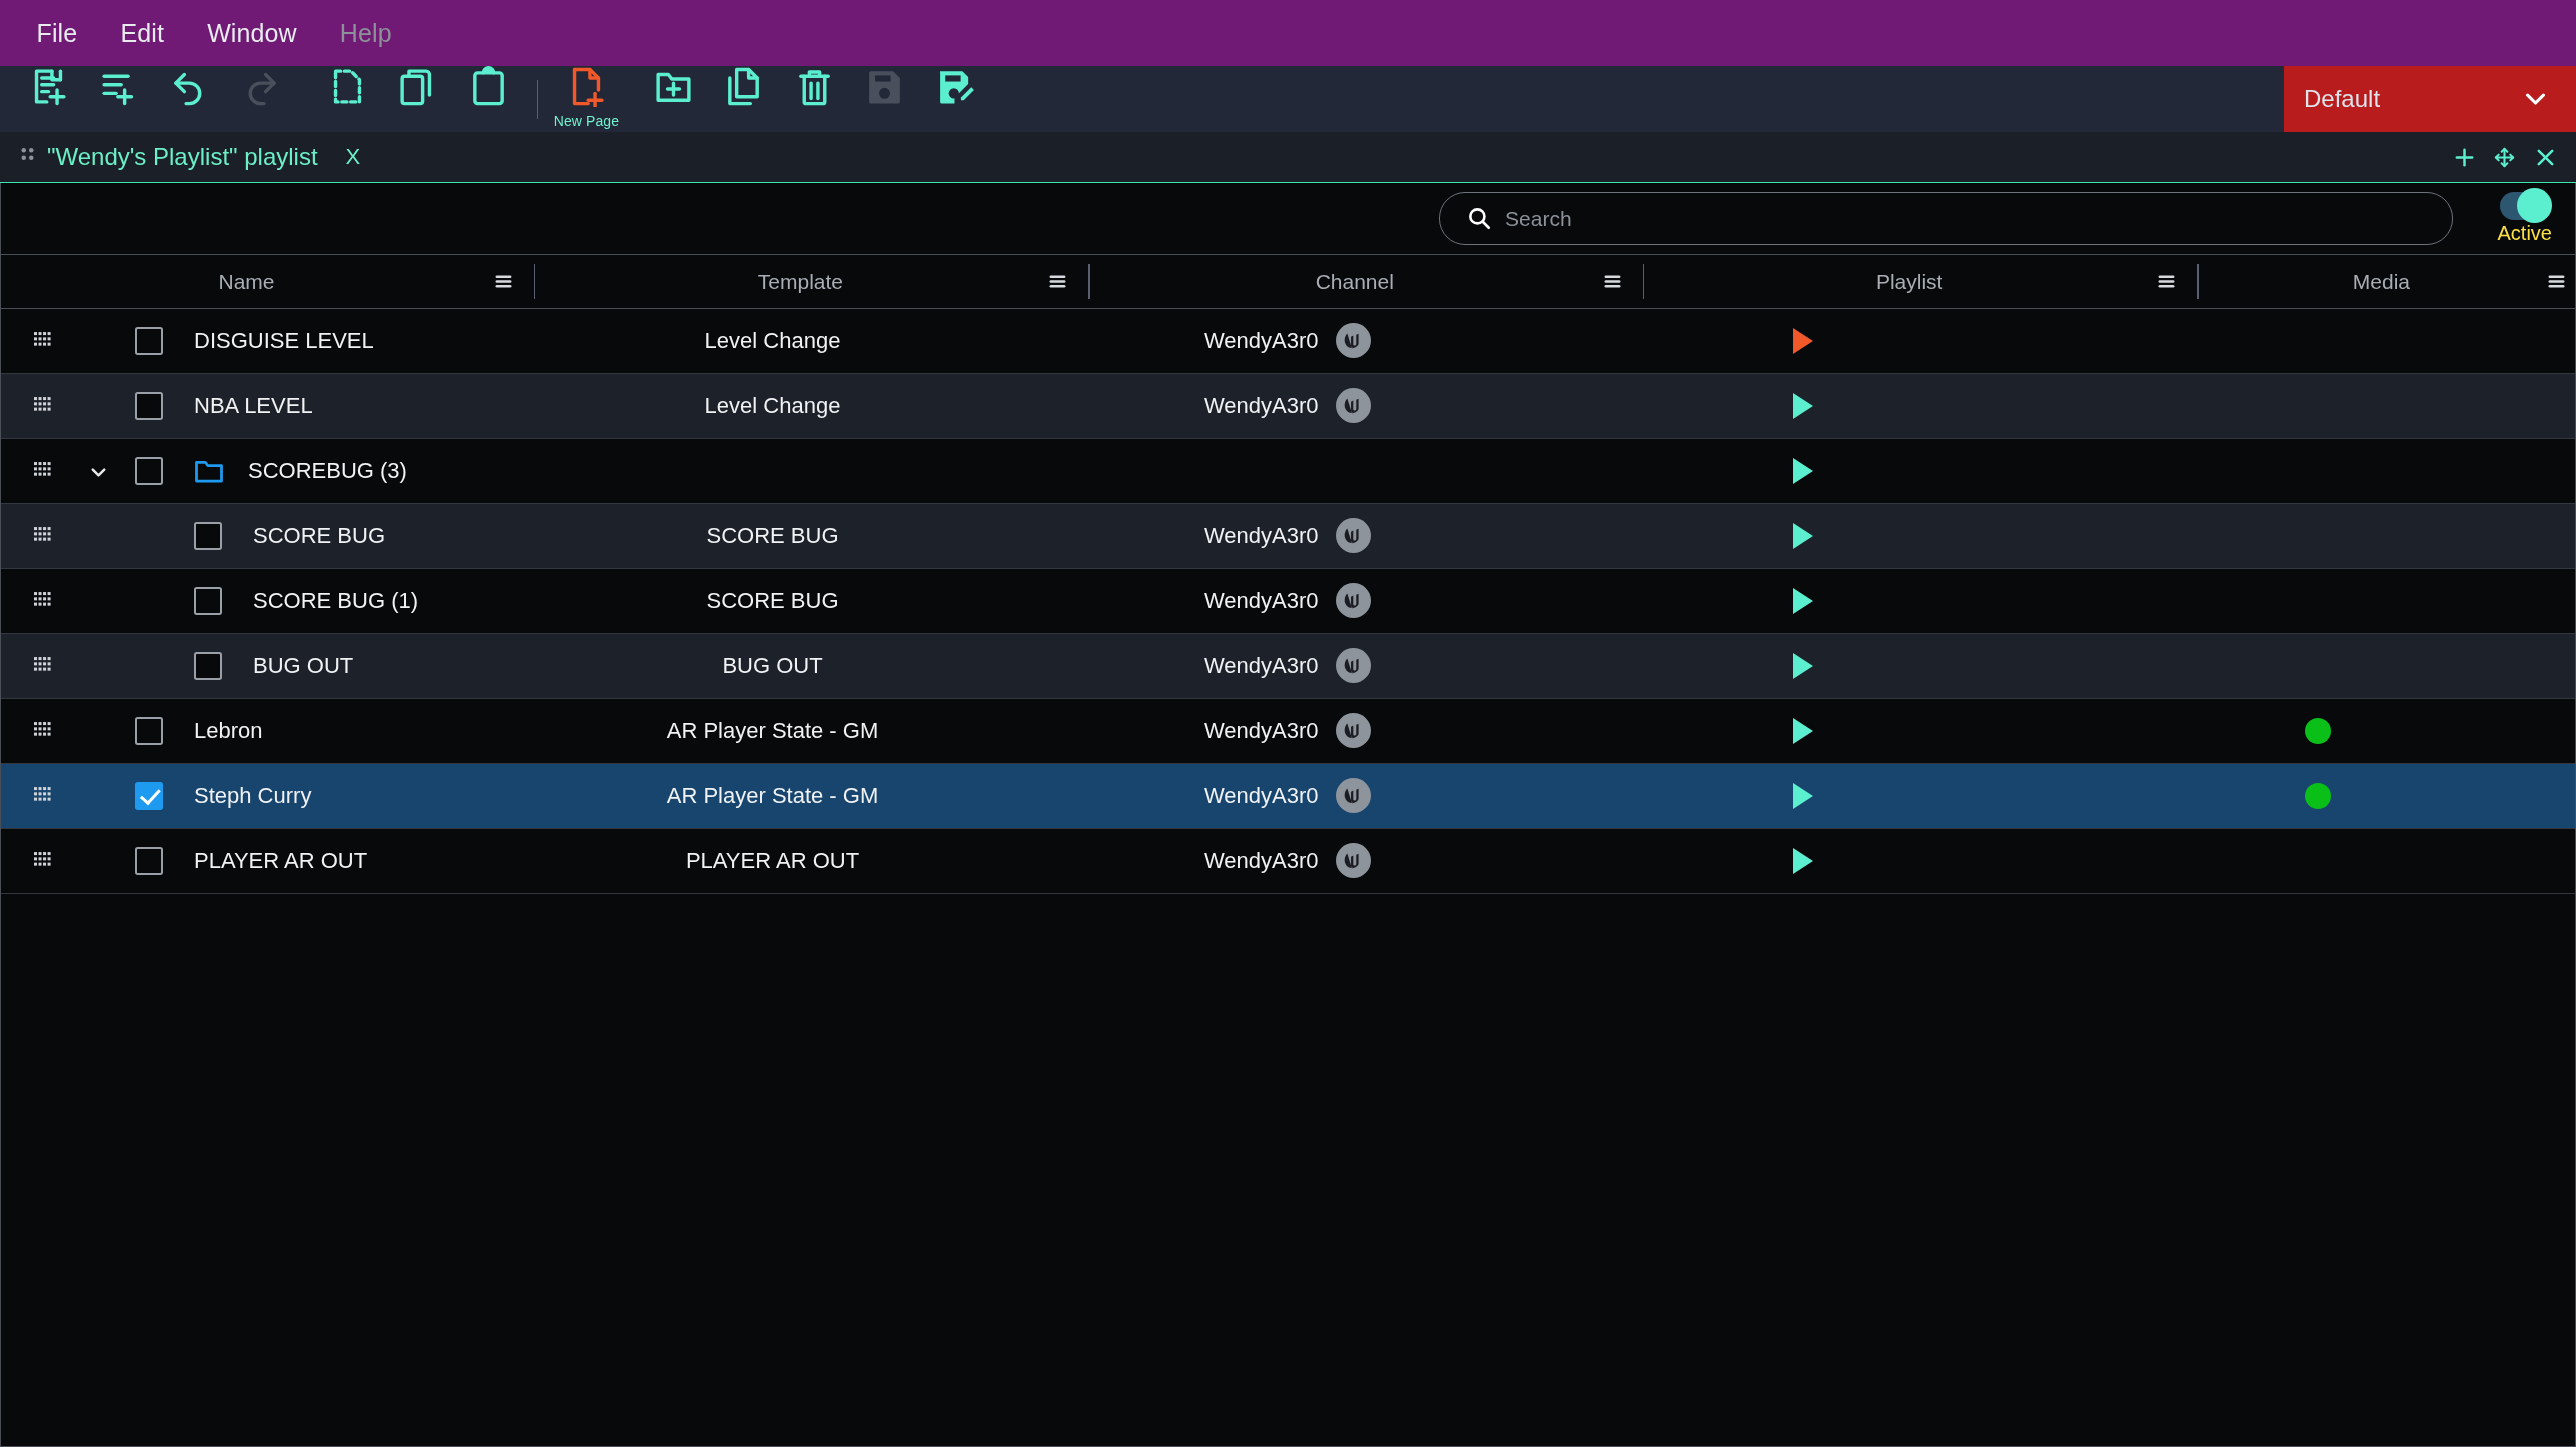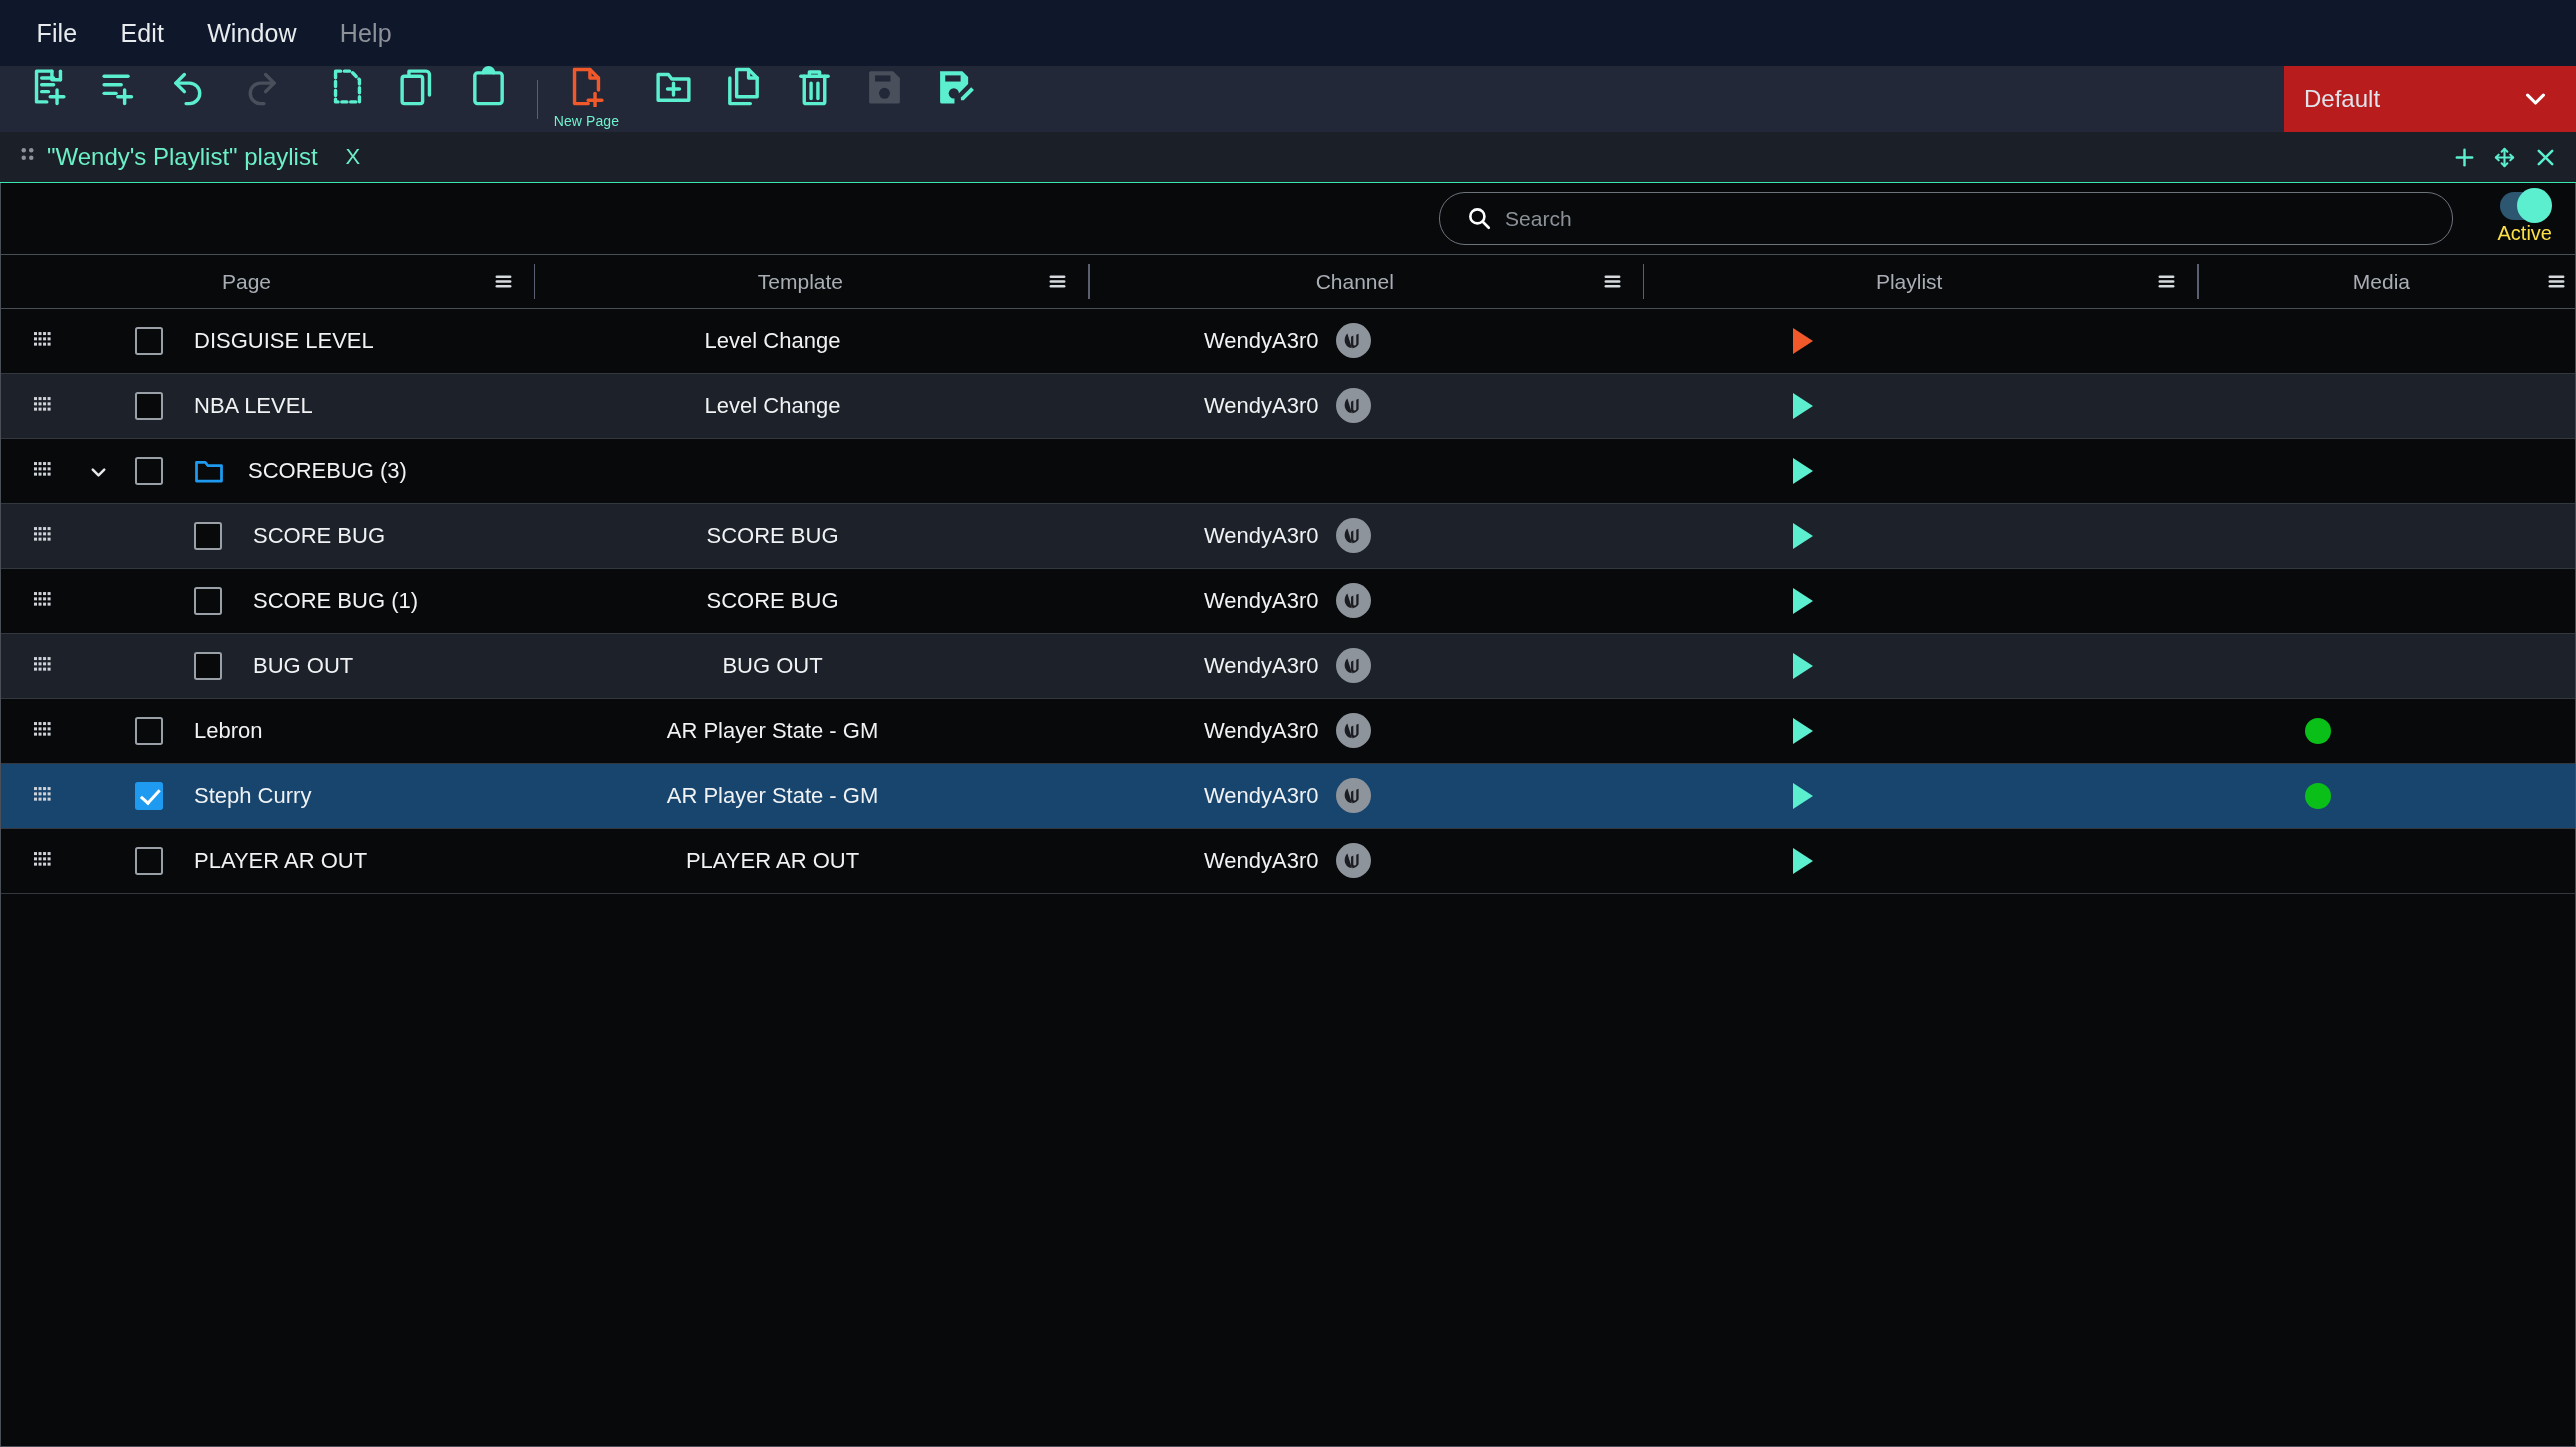--- a/index.html
+++ b/index.html
@@ -6,21 +6,21 @@
   html, body {
     width: 2576px; height: 1447px;
     background: #07090b;
     font-family: "Liberation Sans", sans-serif;
     overflow: hidden;
   }
 
   
   .menubar {
     height: 66px;
-    background: #0f172a;
+    background: #701a75;
     display: flex;
     align-items: center;
     padding-left: 15px;
     gap: 0;
   }
   .menu-item {
     color: #e8ecef;
     font-size: 25px;
     padding: 0 21.6px;
     letter-spacing: 0.1px;
@@ -534,21 +534,21 @@
     <div class="toggle-wrap">
       <span class="toggle">
         <span class="knob"></span>
       </span>
       <span class="toggle-label">Active</span>
     </div>
   </div>
 
   <div class="thead">
     <div class="th col-name">
-      <span class="th-label">Page</span>
+      <span class="th-label">Name</span>
       <span class="th-menu">
         <svg width="23" height="23" viewBox="0 0 24 24" stroke="#d6d9dd" stroke-width="2.6" stroke-linecap="round">
           <line x1="5" y1="7" x2="19" y2="7"></line>
             <line x1="5" y1="12" x2="19" y2="12"></line>
             <line x1="5" y1="17" x2="19" y2="17"></line>
         </svg>
       </span>
     </div>
     <div class="th-div"></div>
     <div class="th col-template">

